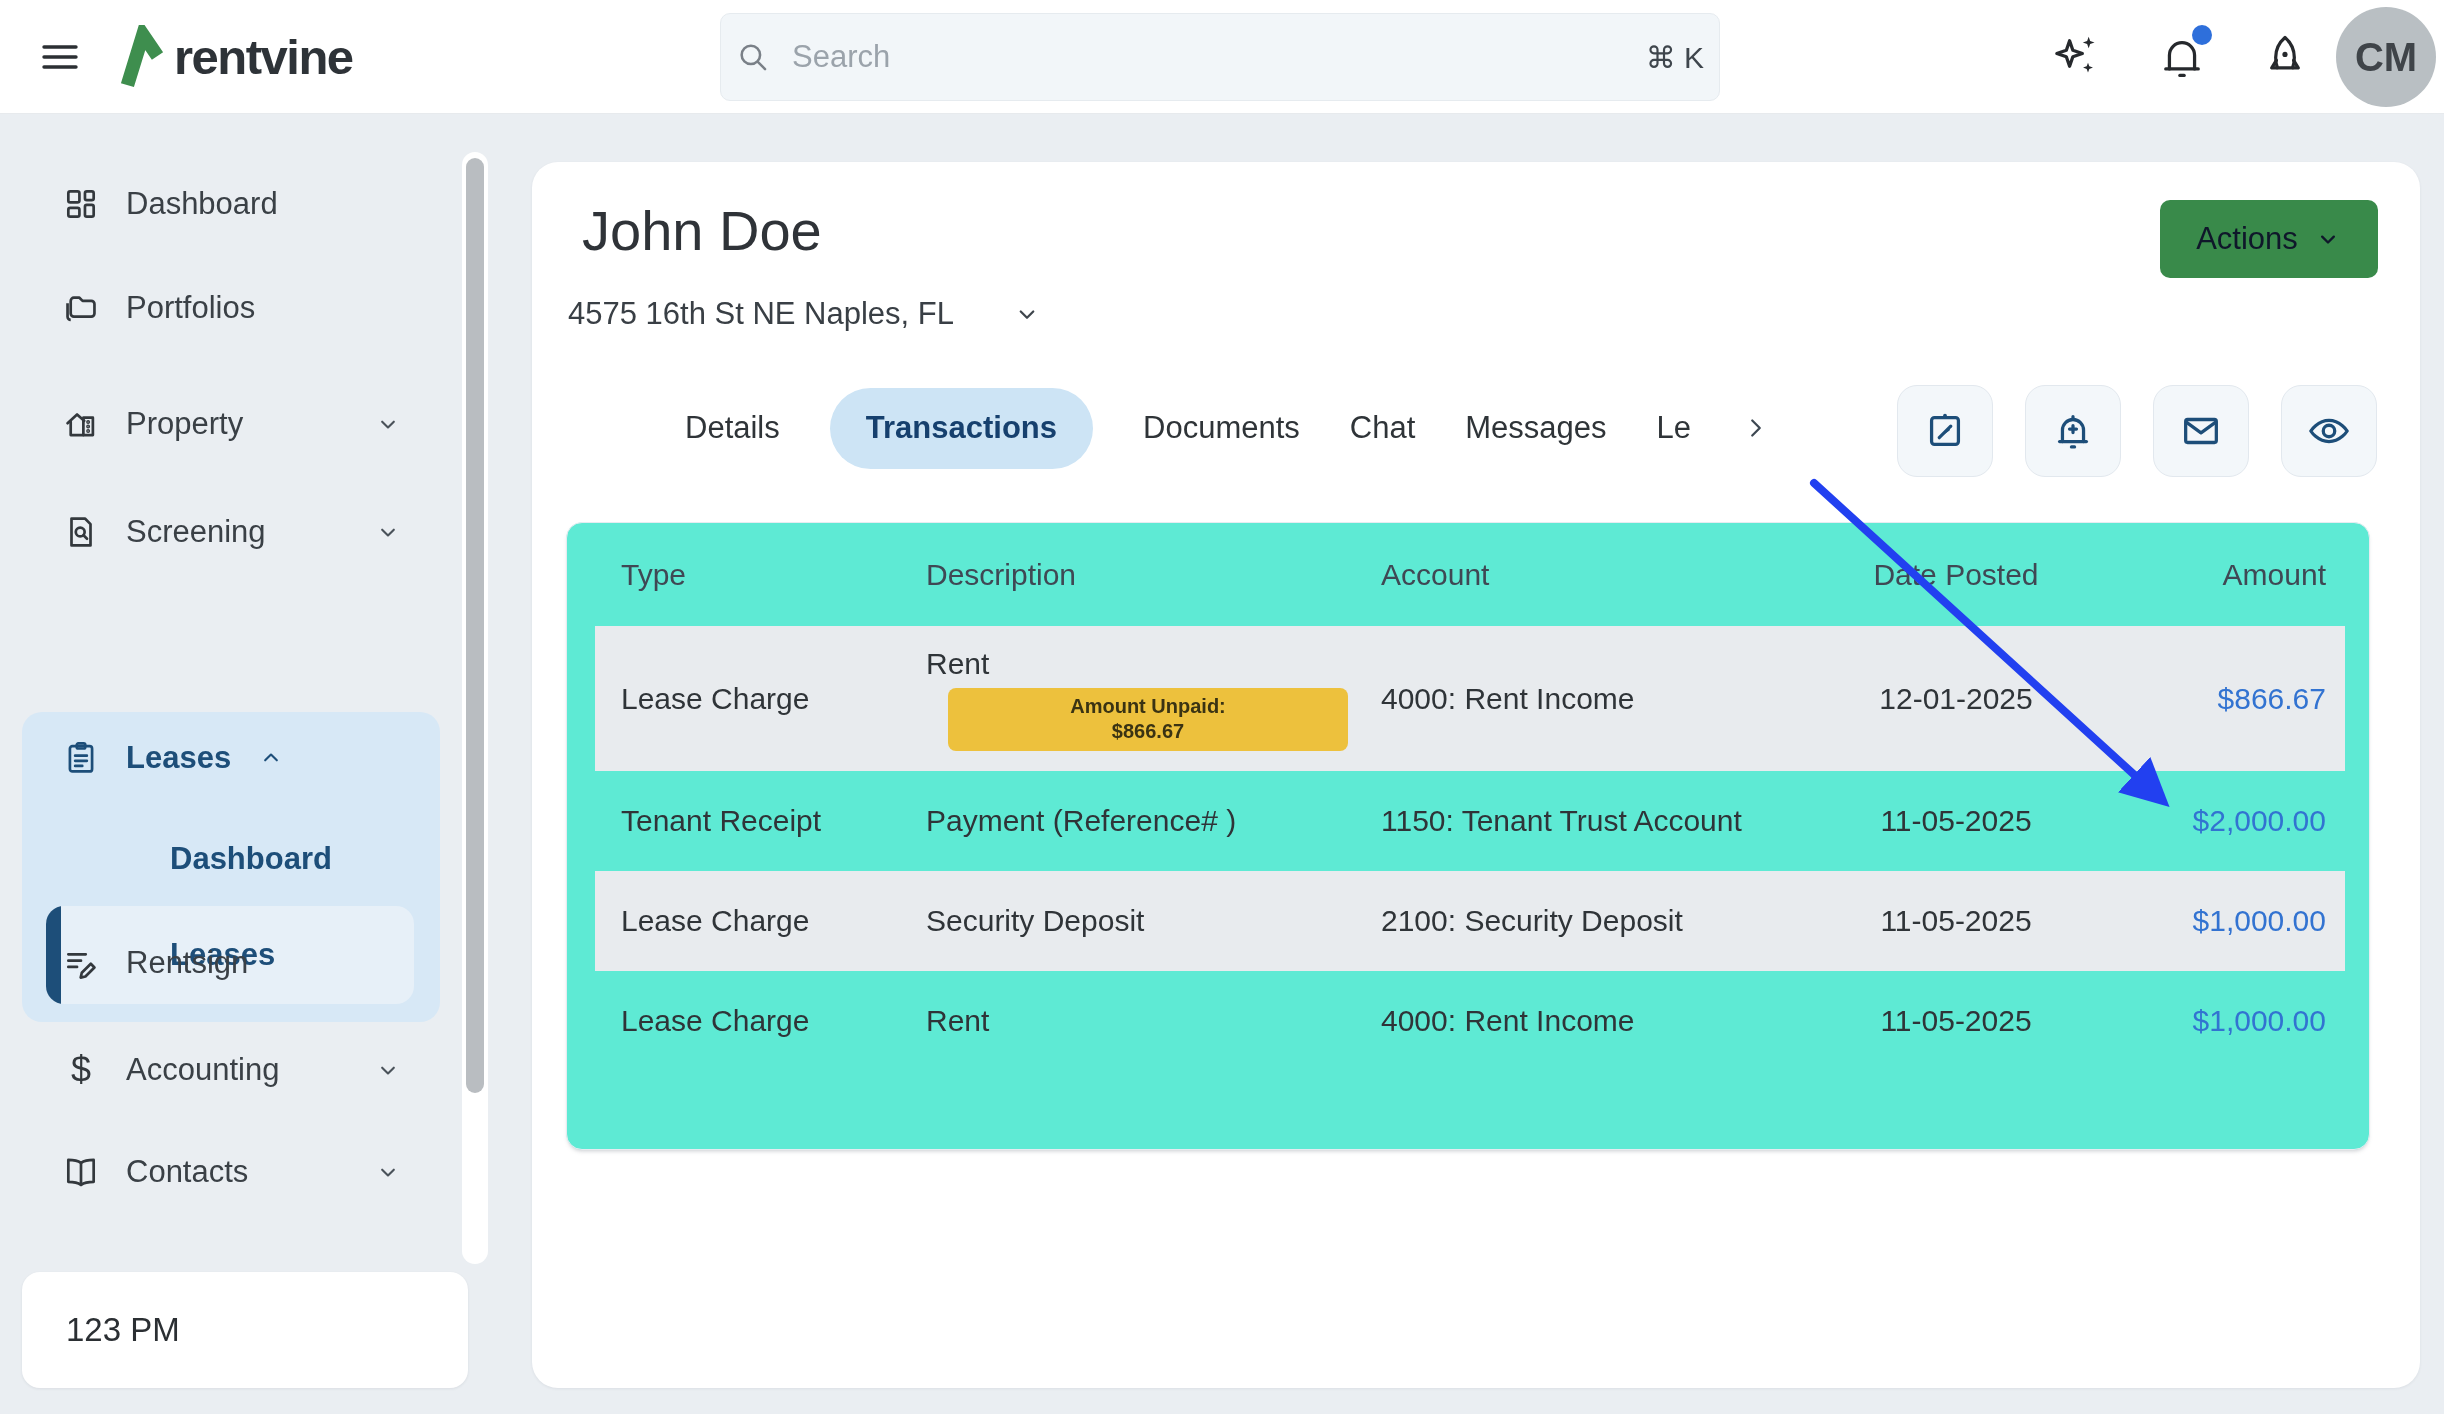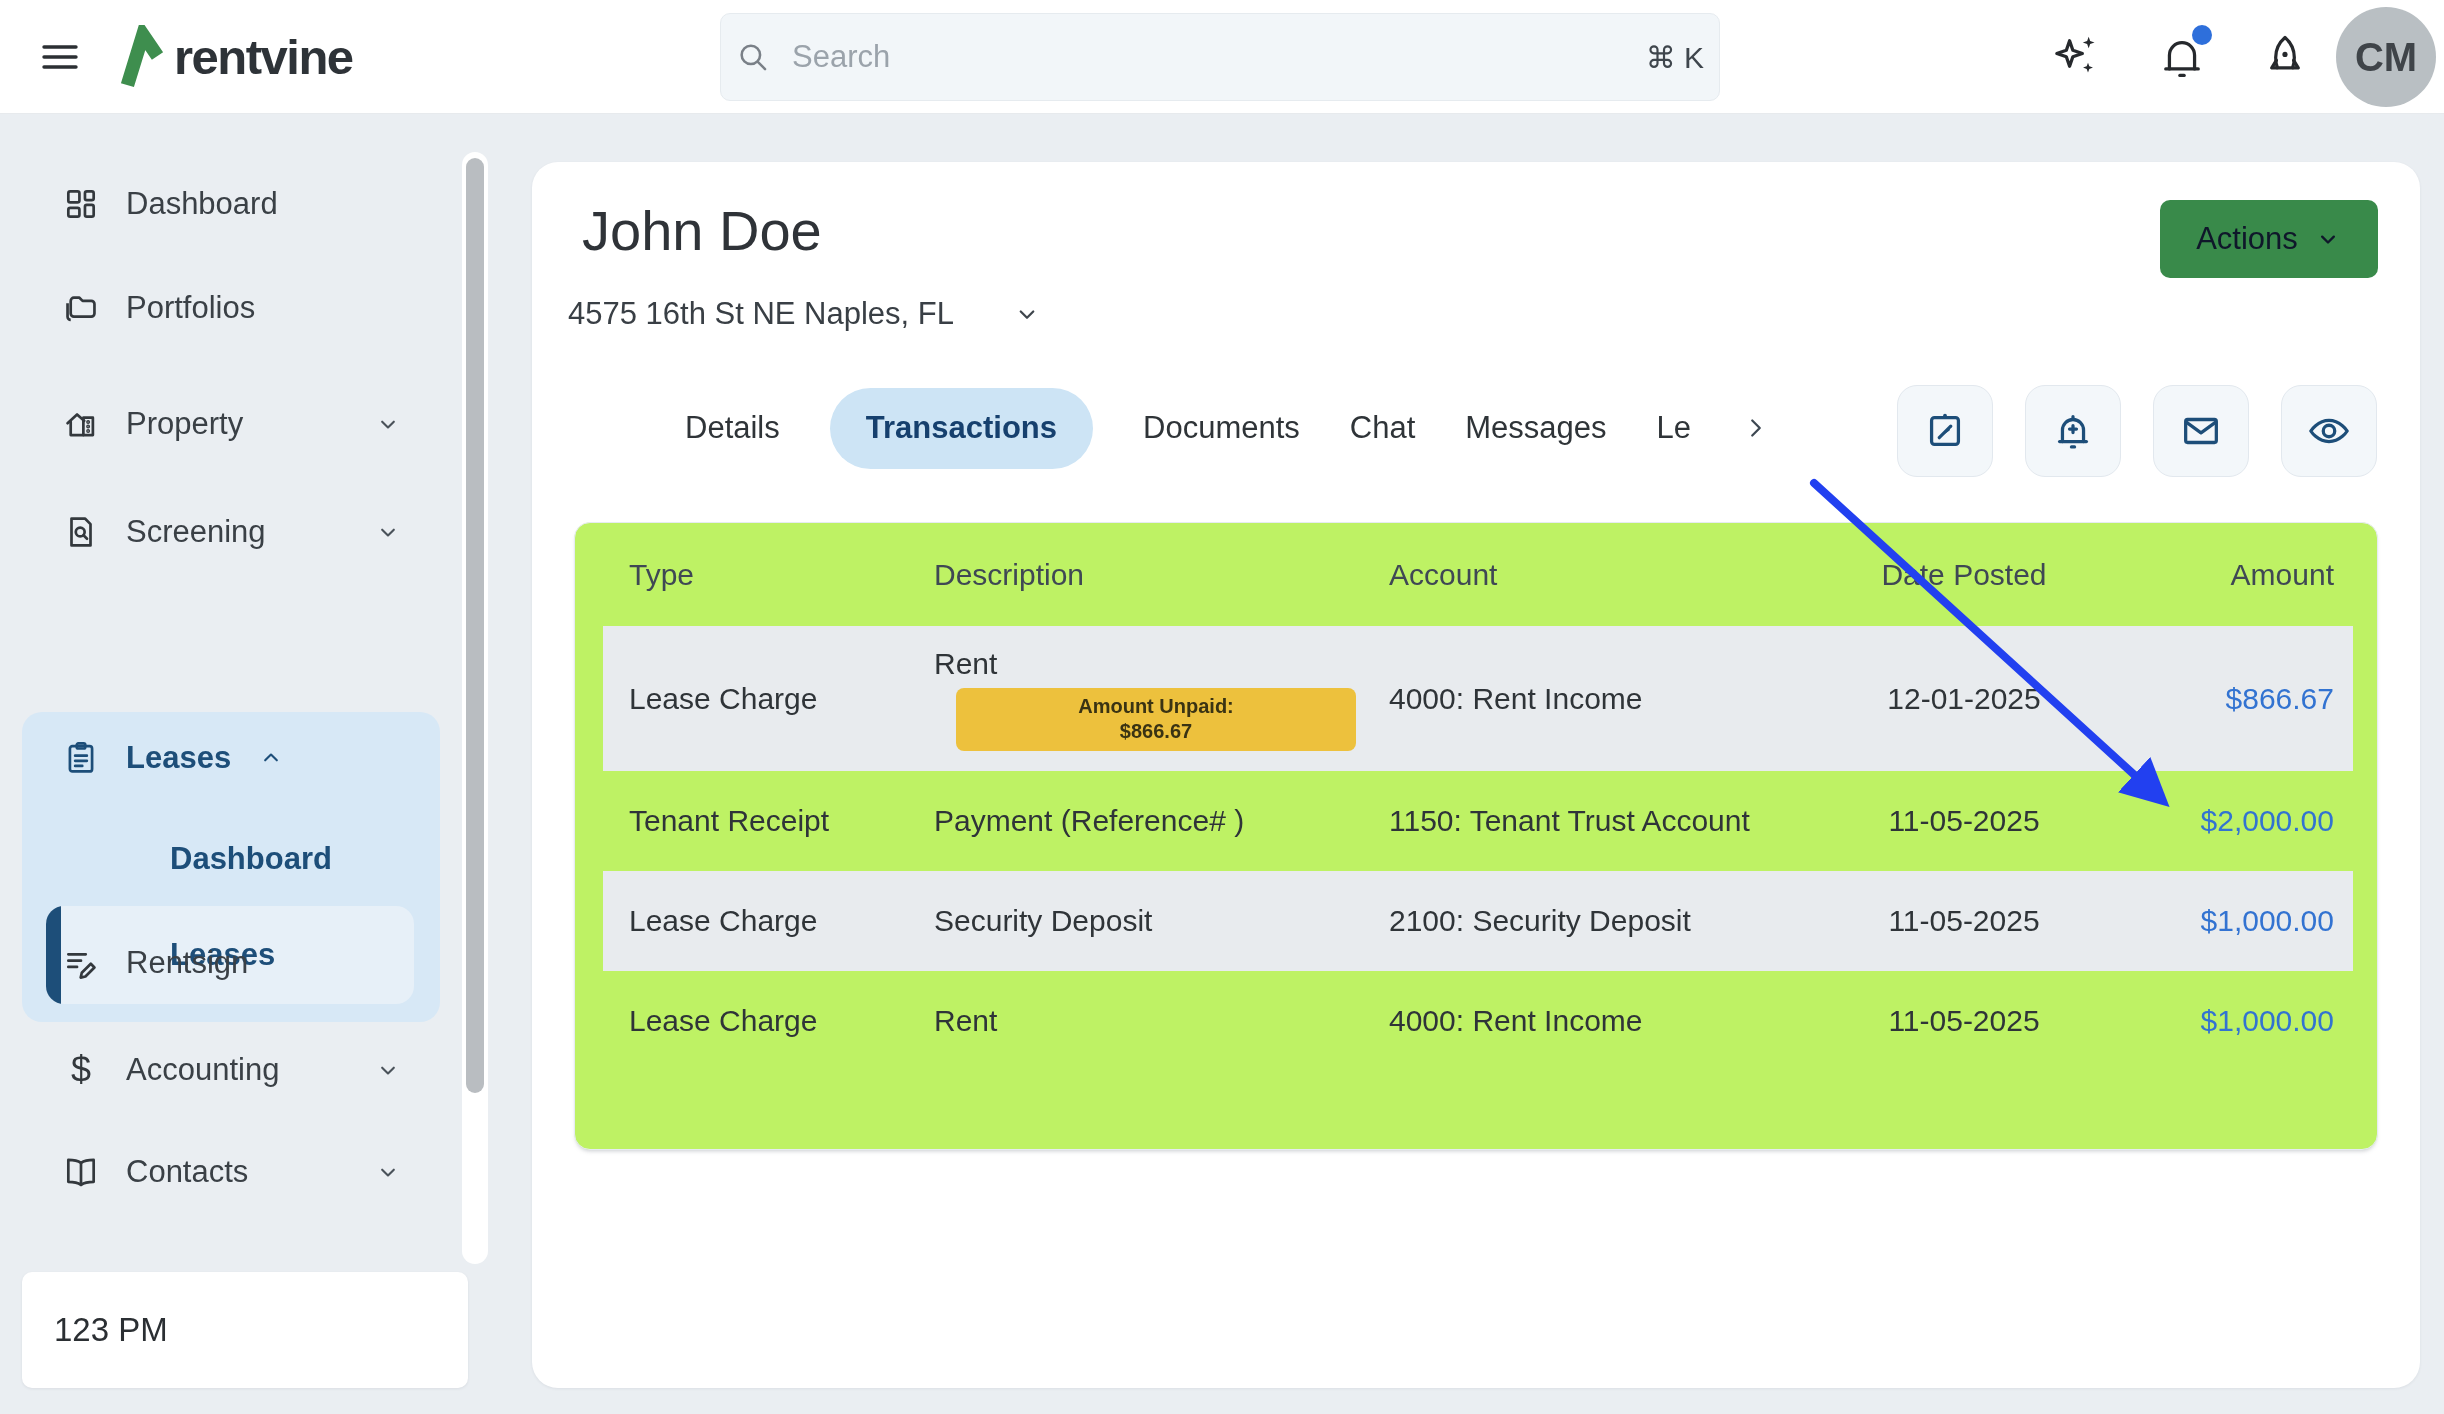--- a/index.html
+++ b/index.html
@@ -62,22 +62,22 @@
   .sub-pill { position:absolute; left:24px; top:194px; width:368px; height:98px;
     background:#e7f0f8; border-radius:18px; overflow:hidden; cursor:pointer; }
   .sub-pill .bar { position:absolute; left:0; top:0; width:15px; height:98px; background:#1d4e79; }
   .sub-pill .lbl { position:absolute; left:124px; top:0; height:98px; display:flex; align-items:center;
     font-size:31px; color:#1d4e79; font-weight:700; }
   .scroll-track { position:absolute; left:462px; top:38px; width:26px; height:1112px;
     background:#ffffff; border-radius:13px; }
   .scroll-thumb { position:absolute; left:4px; top:6px; width:18px; height:935px;
     background:#b9bdc1; border-radius:9px; cursor:pointer; }
   .clock-box { position:absolute; left:22px; top:1158px; width:446px; height:116px;
-    background:#ffffff; border-radius:10px; box-shadow:0 1px 3px rgba(30,40,50,.08);
-    display:flex; align-items:center; padding-left:32px; font-size:33px; color:#2b2f33; }
+    background:#ffffff; border-radius:18px; box-shadow:0 1px 3px rgba(30,40,50,.08);
+    display:flex; align-items:center; padding-left:44px; font-size:33px; color:#2b2f33; }
 
   
   .main-card { position:absolute; left:532px; top:162px; width:1888px; height:1226px;
     background:#ffffff; border-radius:26px; box-shadow:0 1px 3px rgba(30,40,50,.07); }
   .page-title { position:absolute; left:50px; top:36px; font-size:56px; font-weight:400; color:#2f3338; }
   .address-row { position:absolute; left:36px; top:128px; height:48px; display:flex; align-items:center;
     gap:58px; cursor:pointer; }
   .address-text { font-size:31px; color:#393f45; }
   .address-row .chev { color:#3f464d; }
   .actions-btn { position:absolute; left:1628px; top:38px; width:218px; height:78px;
@@ -93,22 +93,22 @@
     height:81px; padding:0 36px; border-radius:46px; display:flex; align-items:center; }
   .tabs-chev { color:#3d4852; cursor:pointer; background:none; border:none; padding:0; }
 
   .iconbar { position:absolute; left:1365px; top:223px; display:flex; gap:32px; }
   .sq-btn { width:96px; height:92px; border-radius:20px; background:#f3f7fa;
     border:1px solid #e2e8ee; display:flex; align-items:center; justify-content:center;
     color:#1d4e79; cursor:pointer; }
 
   
   .table-card { position:absolute; left:34px; top:360px; width:1804px; height:628px;
-    background:#bef264; border:1px solid #e6ecf1; border-radius:16px;
-    box-shadow:0 3px 4px -2px rgba(100,110,120,.35);margin-left:8px; }
+    background:#5eead4; border:1px solid #e6ecf1; border-radius:16px;
+    box-shadow:0 3px 4px -2px rgba(100,110,120,.35); }
   .tgrid { display:grid; grid-template-columns:305px 455px 506px 190px 1fr; align-items:center; }
   .thead { position:absolute; left:28px; top:0; width:1750px; height:103px;
     font-size:30px; color:#3f4854; }
   .thead .c1,.thead .c2,.thead .c3 { padding-left:26px; }
   .thead .c4 { text-align:center; }
   .thead .c5 { text-align:right; padding-right:19px; }
   .trow { position:absolute; left:28px; width:1750px; font-size:30px; color:#2f3438; cursor:pointer; }
   .trow .c1,.trow .c2,.trow .c3 { padding-left:26px; }
   .trow .c4 { text-align:center; }
   .trow .c5 { text-align:right; padding-right:19px; color:#3273d1; }

